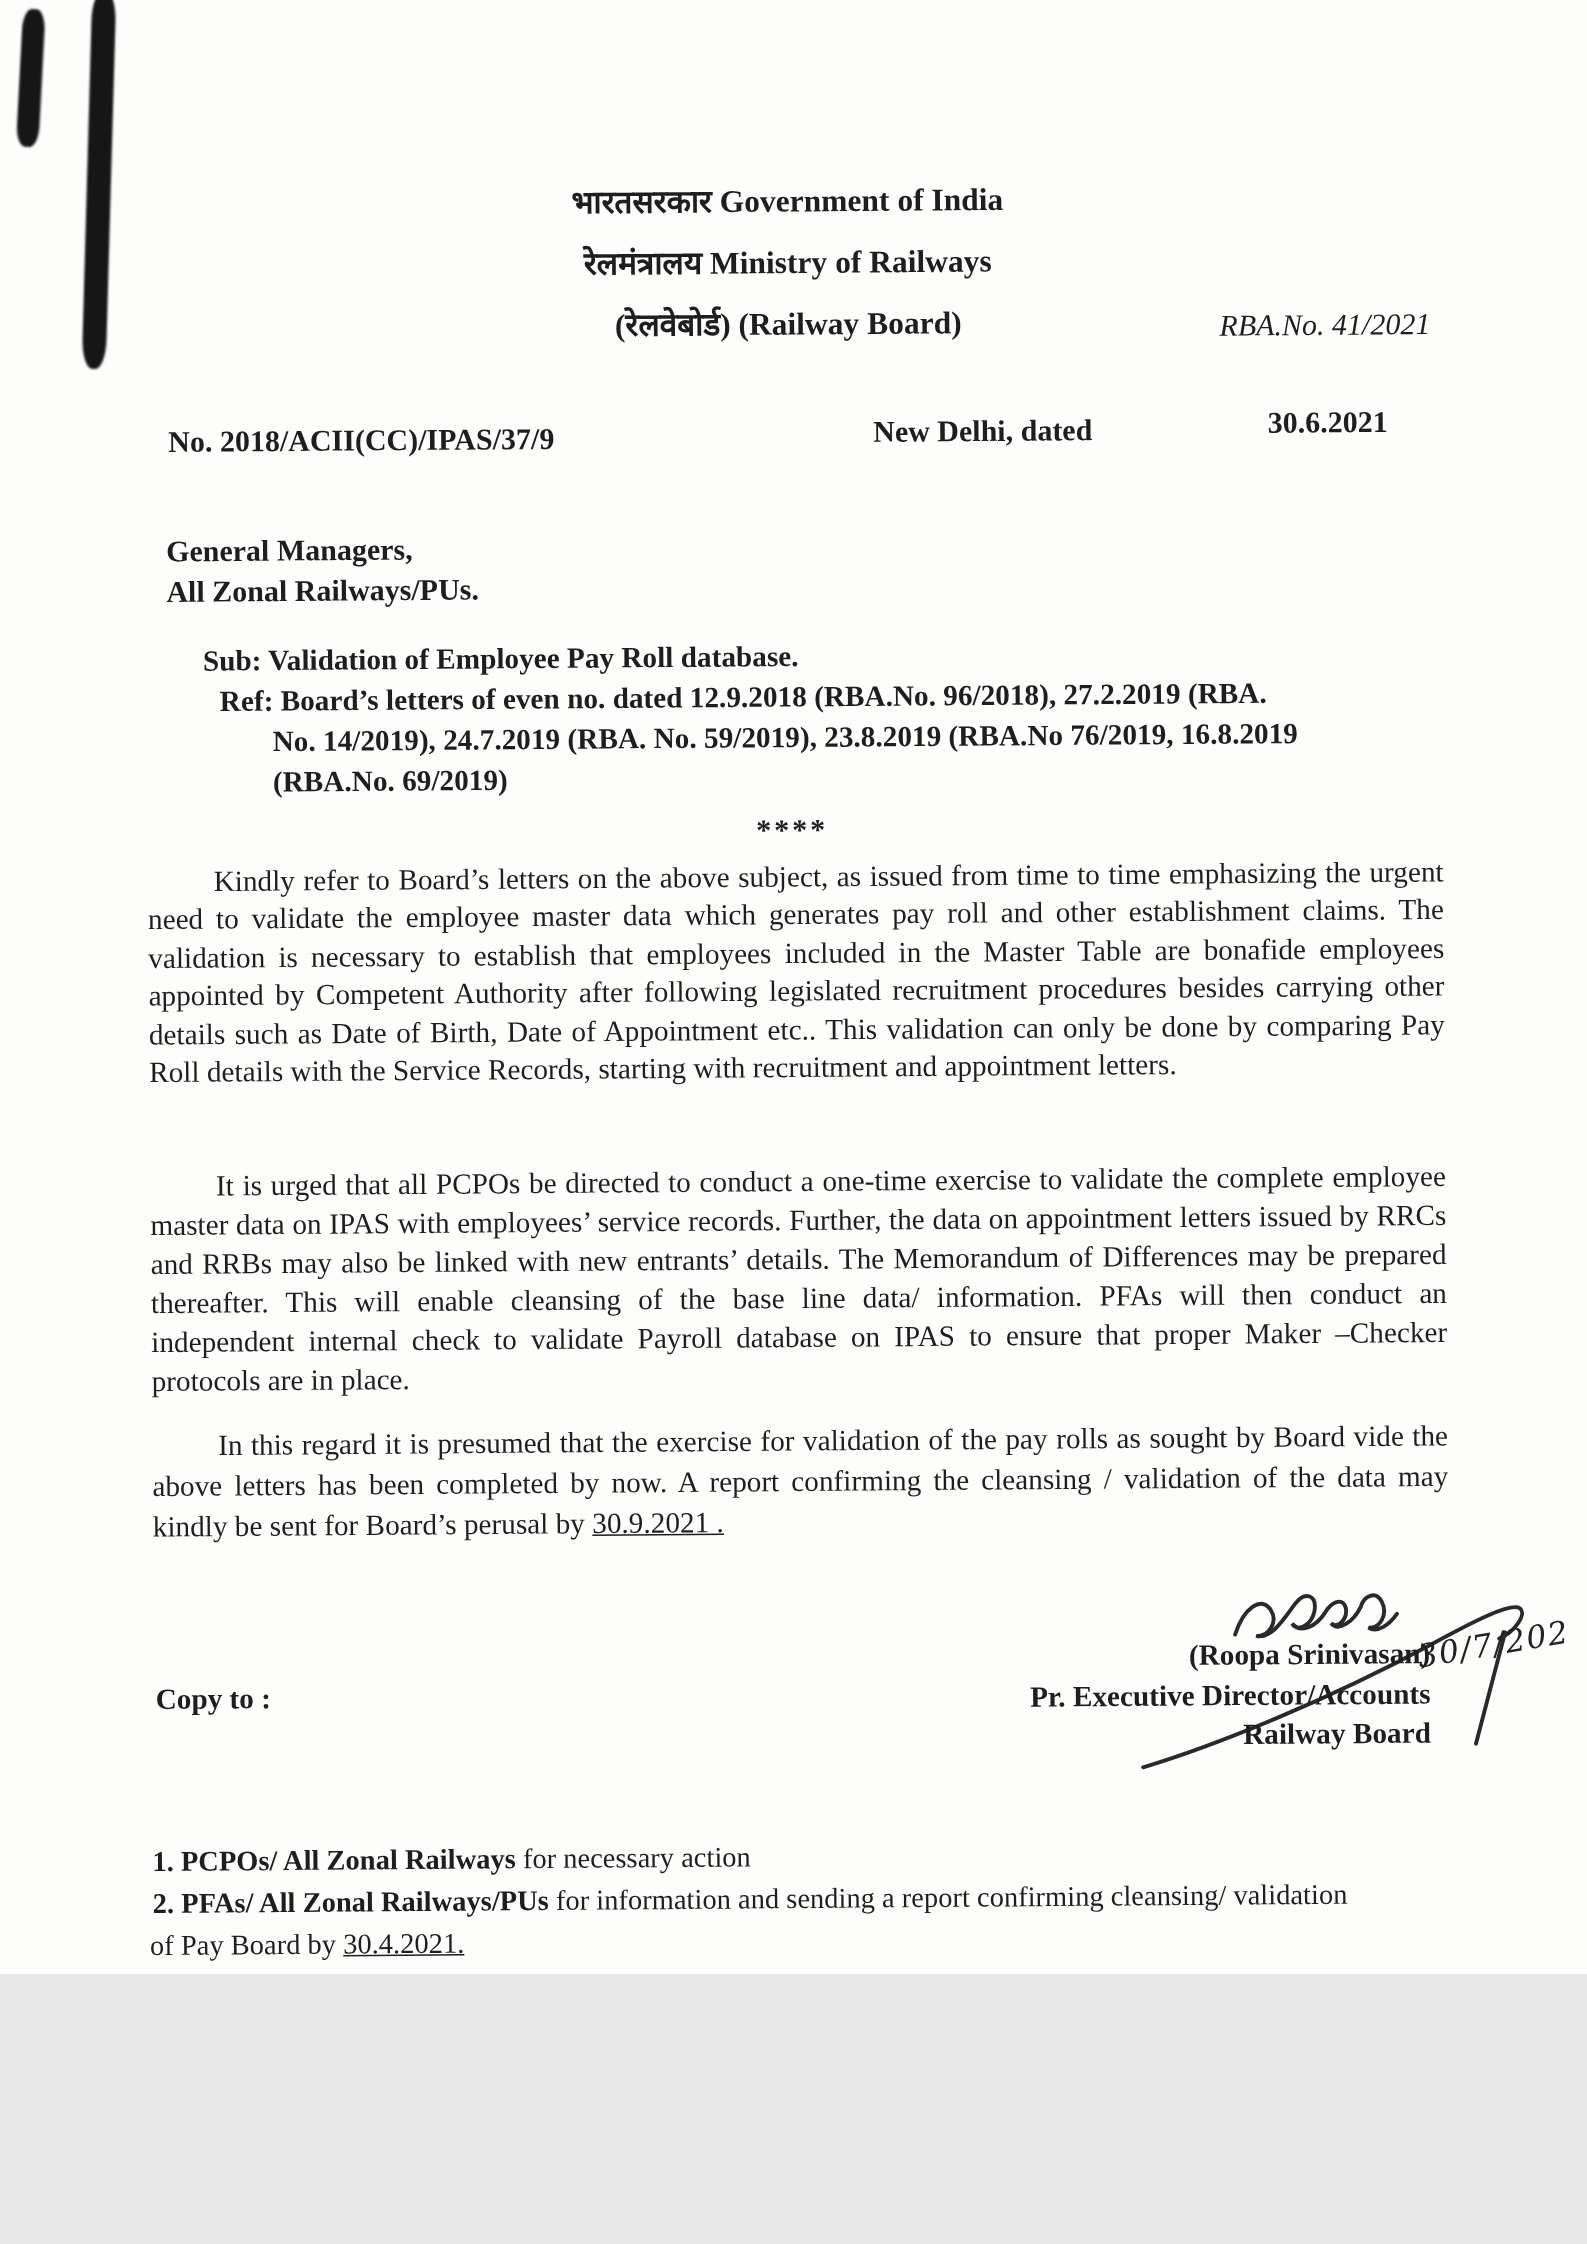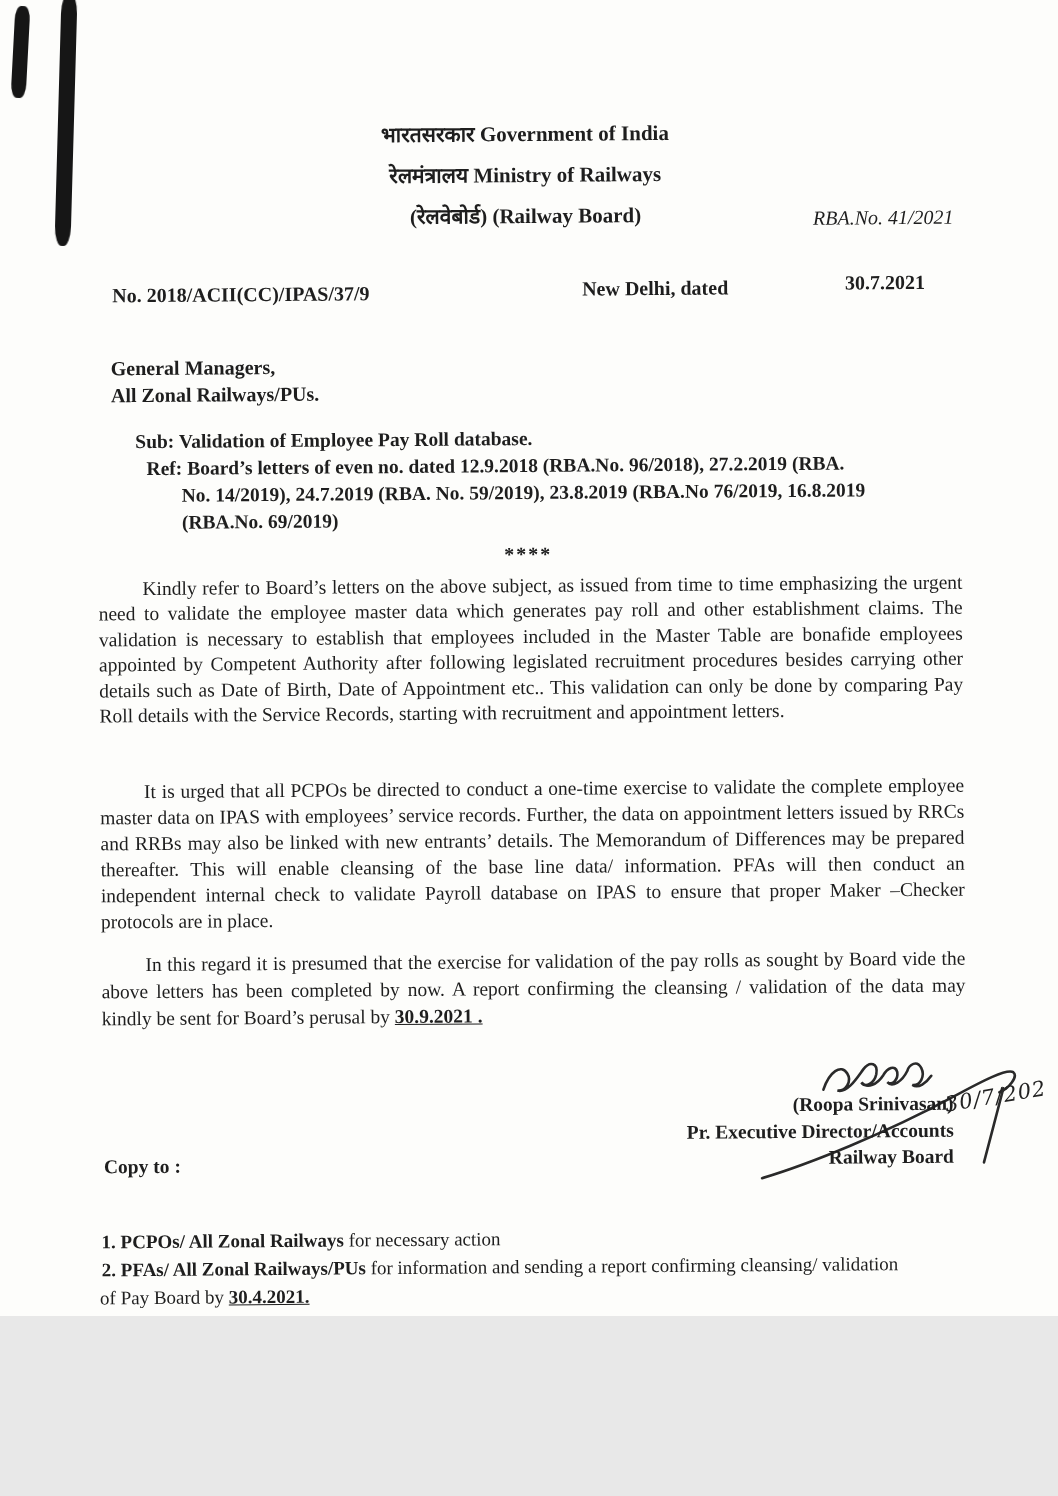--- a/index.html
+++ b/index.html
@@ -42,31 +42,31 @@
   .ref1{left:148px;top:455px;font-size:19.5px;white-space:nowrap;}
   .ref2{left:183px;top:482px;font-size:19.5px;white-space:nowrap;}
   .ref3{left:183px;top:509px;font-size:19.5px;}
 
   .stars{top:543px;font-size:20px;letter-spacing:2px;font-weight:bold;}
 
   .para{left:99px;width:864px;font-size:19.5px;text-align:justify;text-indent:44px;}
   .p1{top:573px;line-height:25.4px;}
   .p2{top:776px;line-height:26px;}
   .p3{top:948px;line-height:27px;}
-  .deadline{font-weight:bold;text-decoration:underline;}
+  .deadline{font-weight:normal;text-decoration:underline;}
 
   .sig{top:1094px;right:108px;text-align:right;font-size:19.5px;line-height:26.5px;}
   .sig-svg{left:742px;top:1052px;}
   .hand-date{
     left:941px;top:1088px;font-size:21px;font-style:italic;
     transform:rotate(-9deg);letter-spacing:1px;color:#222;
     font-family:"DejaVu Serif",serif;white-space:nowrap;
   }
 
-  .copy-label{left:100px;top:1153px;font-size:19.5px;}
+  .copy-label{left:100px;top:1120px;font-size:19.5px;}
   .copy1{left:97px;top:1228px;font-size:19px;white-space:nowrap;}
   .copy2a{left:97px;top:1256px;font-size:19px;white-space:nowrap;}
   .copy2b{left:95px;top:1284px;font-size:19px;white-space:nowrap;}
 </style>
 </head>
 <body>
 
 <div class="page">
 
   <div class="artifact a1"></div>
@@ -86,21 +86,21 @@
       <div class="ln">
         <span>(रेलवेबोर्ड)</span>
         <span>(Railway Board)</span>
       </div>
     </div>
 
     <div class="abs rba">RBA.No. 41/2021</div>
 
     <div class="abs refrow-no b">No. 2018/ACII(CC)/IPAS/37/9</div>
     <div class="abs refrow-place b">New Delhi, dated</div>
-    <div class="abs refrow-date b">30.7.2021</div>
+    <div class="abs refrow-date b">30.6.2021</div>
 
     <div class="abs addressee b">
       <div>General Managers,</div>
       <div>All Zonal Railways/PUs.</div>
     </div>
 
     <div class="abs subject b">Sub: Validation of Employee Pay Roll database.</div>
     <div class="abs ref1 b">Ref: Board’s letters  of even no. dated 12.9.2018 (RBA.No. 96/2018), 27.2.2019 (RBA.</div>
     <div class="abs ref2 b">No. 14/2019), 24.7.2019 (RBA. No. 59/2019), 23.8.2019 (RBA.No 76/2019, 16.8.2019</div>
     <div class="abs ref3 b">(RBA.No. 69/2019)</div>

